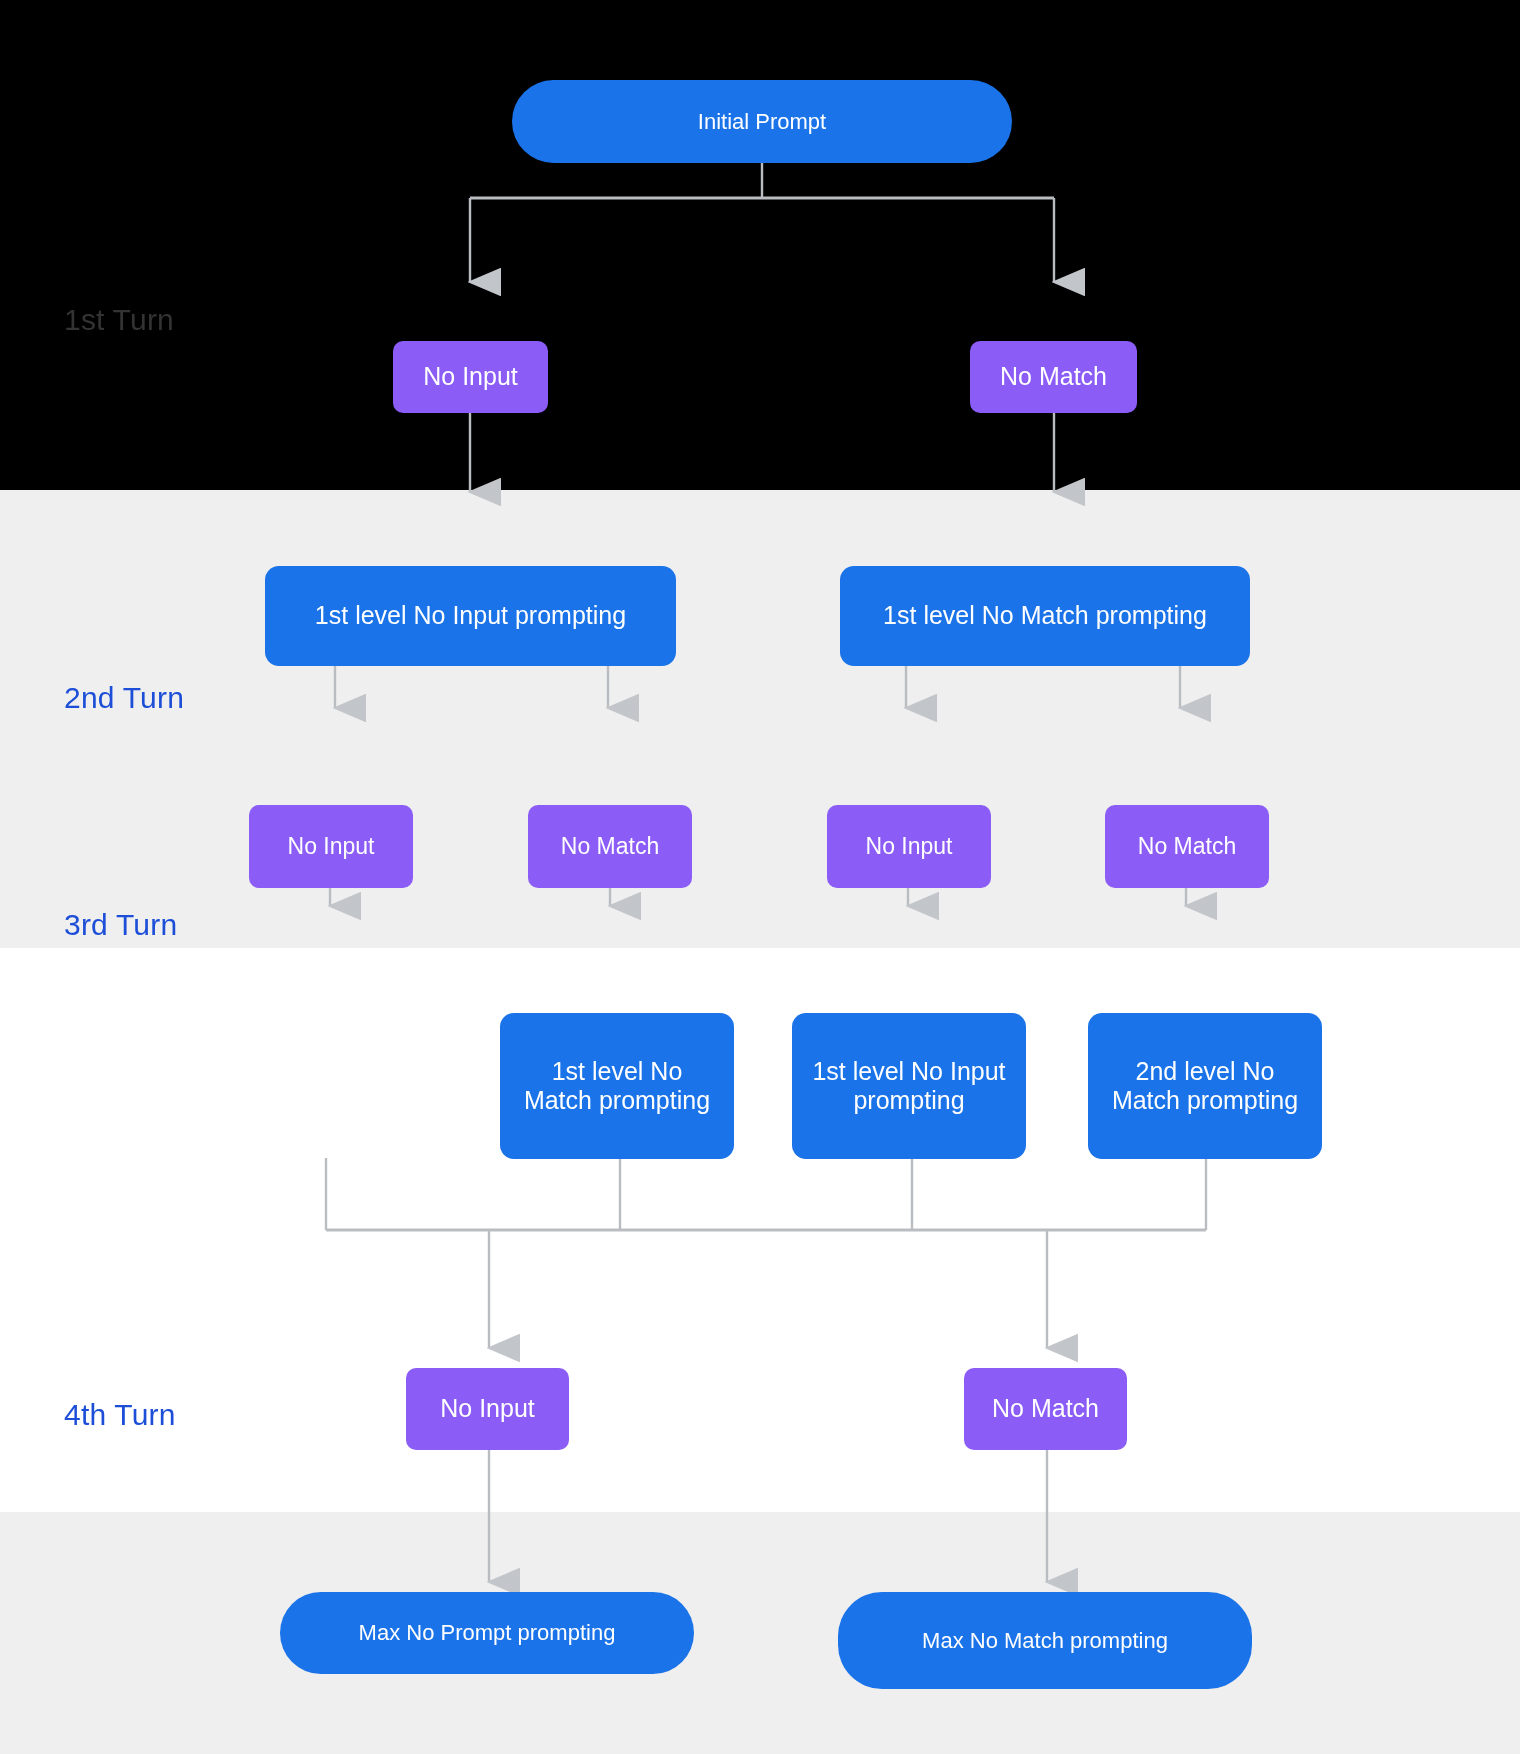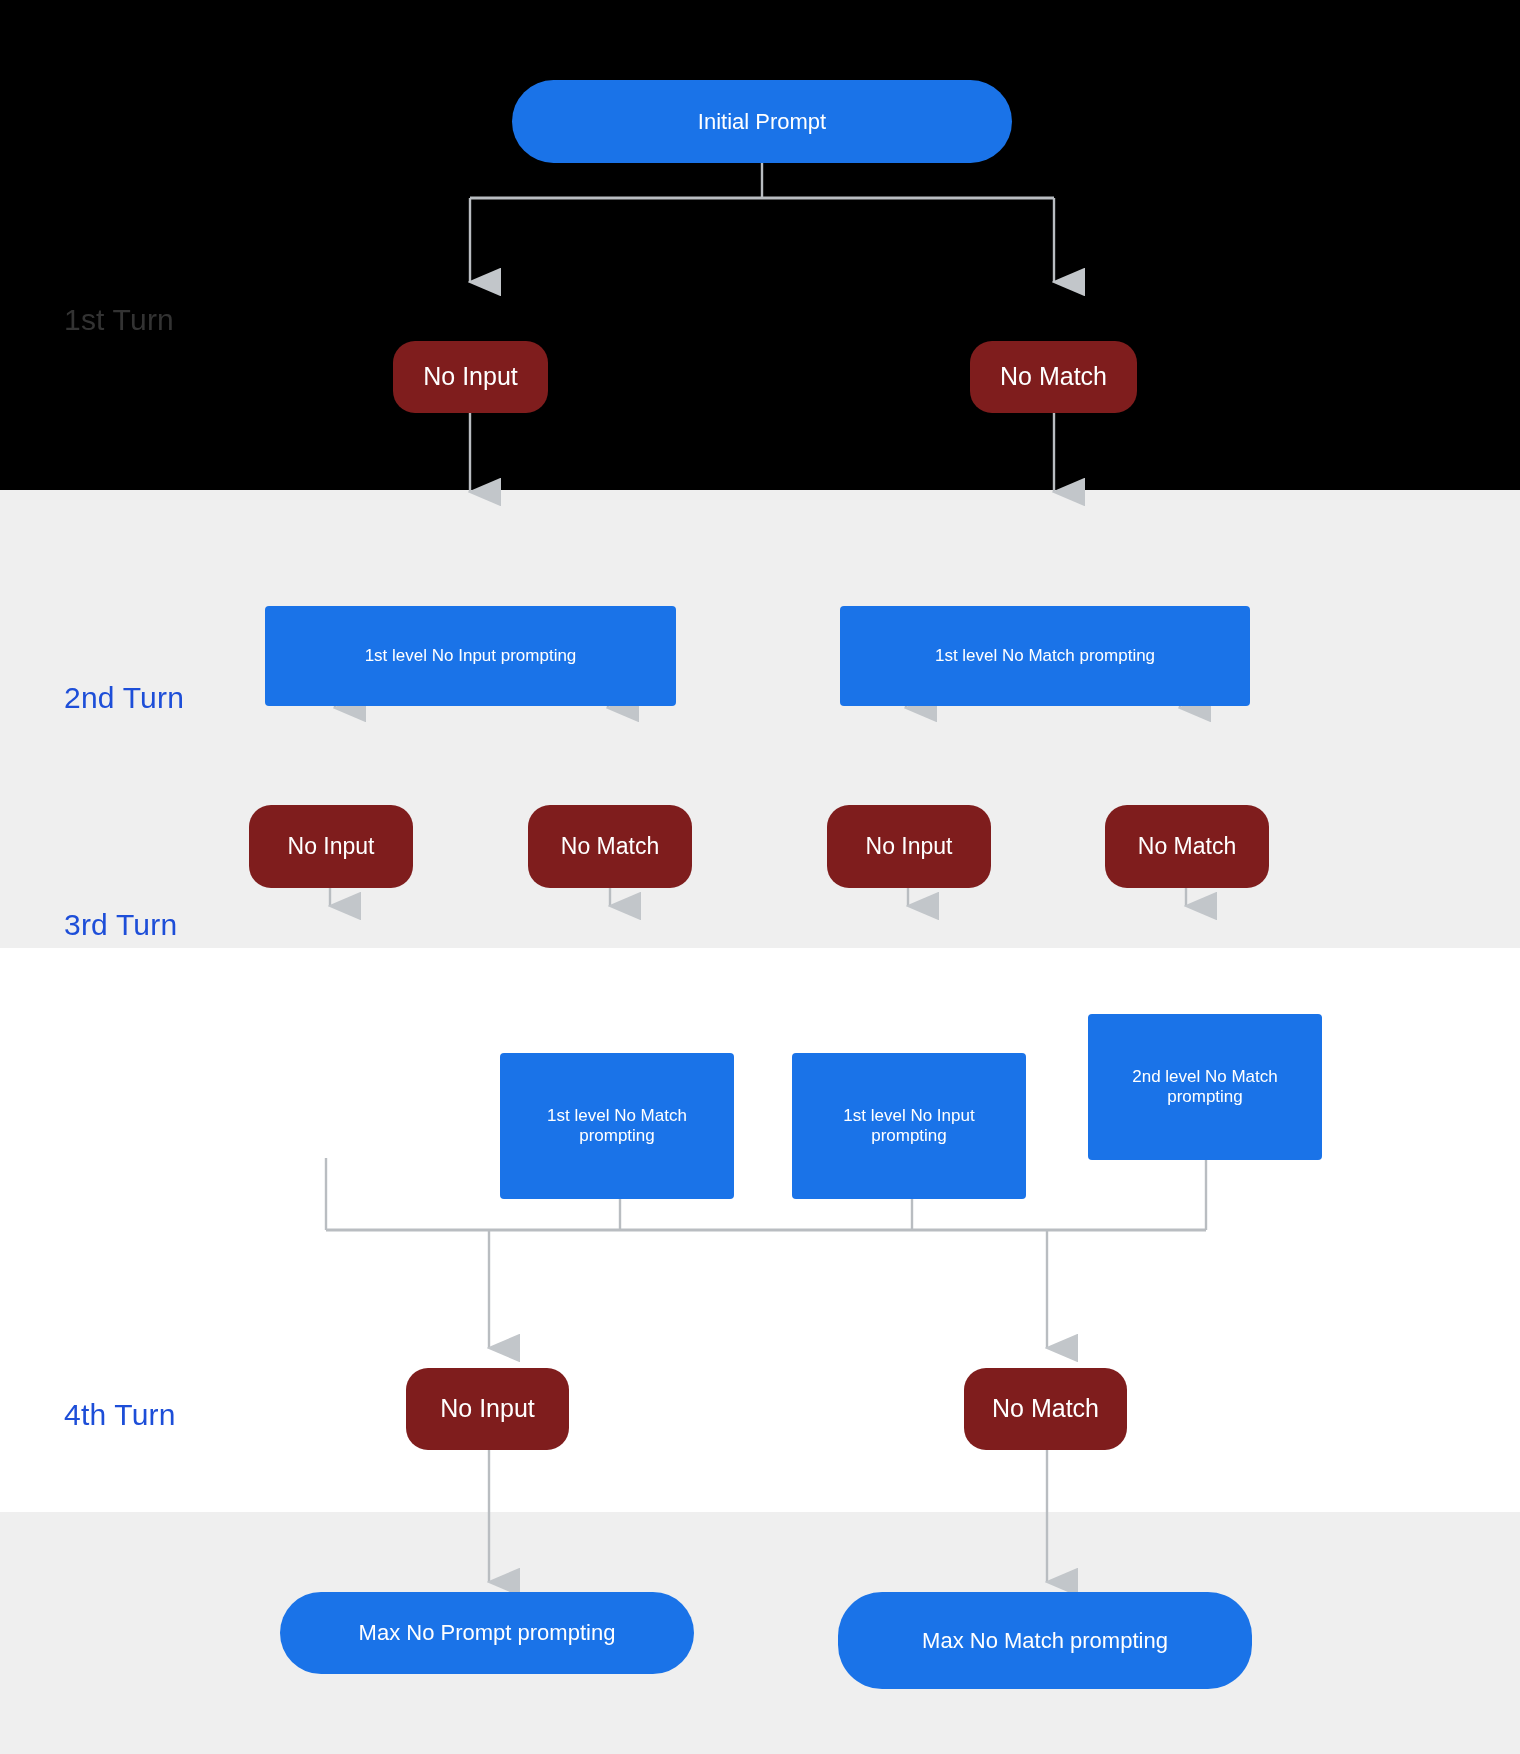--- a/index.html
+++ b/index.html
@@ -27,24 +27,24 @@
   #turn-label-3{left:64px;top:908px;}
   #turn-label-4{left:64px;top:1398px;}
 
   
   .node{
     position:absolute;display:flex;align-items:center;justify-content:center;
     text-align:center;color:#ffffff;box-sizing:border-box;
     line-height:1.18;
   }
   .node.blue{background:#1a73e8;}
-  .node.green{background:#7f1d1d;border-radius:22px;}
+  .node.green{background:#8b5cf6;}
 
   .pill{border-radius:44px;font-size:22px;}
-  .rbox{border-radius:4px;font-size:17px;margin-top:40px;}
+  .rbox{border-radius:14px;font-size:25px;}
   .gbox{border-radius:10px;font-size:25px;}
   .gbox-sm{border-radius:10px;font-size:23px;}
 
   
   #wires{position:absolute;left:0;top:0;width:1520px;height:1754px;
          pointer-events:none;}
 </style>
 </head>
 <body>
 
@@ -109,21 +109,21 @@
   <div class="node blue rbox" style="left:265px;top:566px;width:411px;height:100px;padding:0 22px;">1st level No Input prompting</div>
   <div class="node blue rbox" style="left:840px;top:566px;width:410px;height:100px;padding:0 22px;">1st level No Match prompting</div>
 
   <div class="node green gbox-sm" style="left:249px;top:805px;width:164px;height:83px;">No Input</div>
   <div class="node green gbox-sm" style="left:528px;top:805px;width:164px;height:83px;">No Match</div>
   <div class="node green gbox-sm" style="left:827px;top:805px;width:164px;height:83px;">No Input</div>
   <div class="node green gbox-sm" style="left:1105px;top:805px;width:164px;height:83px;">No Match</div>
 
   <div class="node blue rbox" style="left:500px;top:1013px;width:234px;height:146px;padding:0 18px;">1st level No Match prompting</div>
   <div class="node blue rbox" style="left:792px;top:1013px;width:234px;height:146px;padding:0 18px;">1st level No Input prompting</div>
-  <div class="node blue rbox" style="left:1088px;top:974px;width:234px;height:146px;padding:11px 18px;">2nd level No Match prompting</div>
+  <div class="node blue rbox" style="left:1088px;top:1013px;width:234px;height:146px;padding:11px 18px;">2nd level No Match prompting</div>
 
   <div class="node green gbox" style="left:406px;top:1368px;width:163px;height:82px;">No Input</div>
   <div class="node green gbox" style="left:964px;top:1368px;width:163px;height:82px;">No Match</div>
 
   <div class="node blue pill" style="left:280px;top:1592px;width:414px;height:82px;padding:0 20px;">Max No Prompt prompting</div>
   <div class="node blue pill" style="left:838px;top:1592px;width:414px;height:97px;padding:0 20px;">Max No Match prompting</div>
 
 </div>
 
 </body></html>

